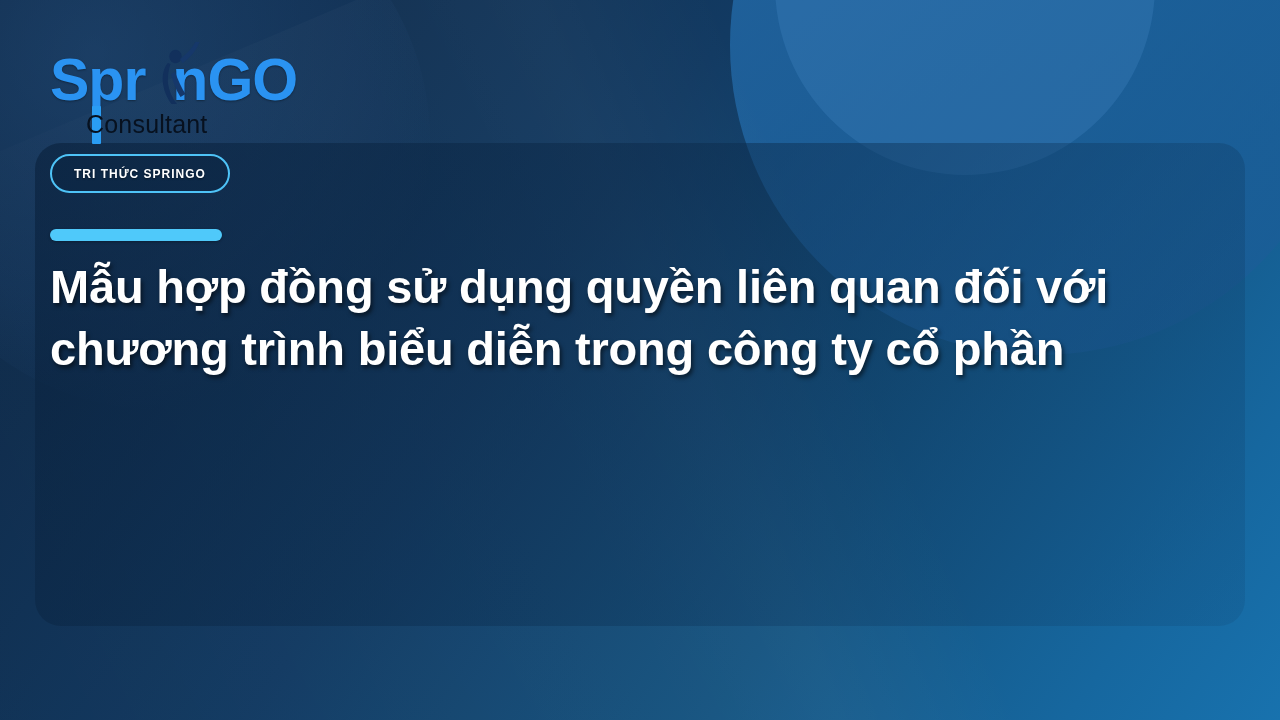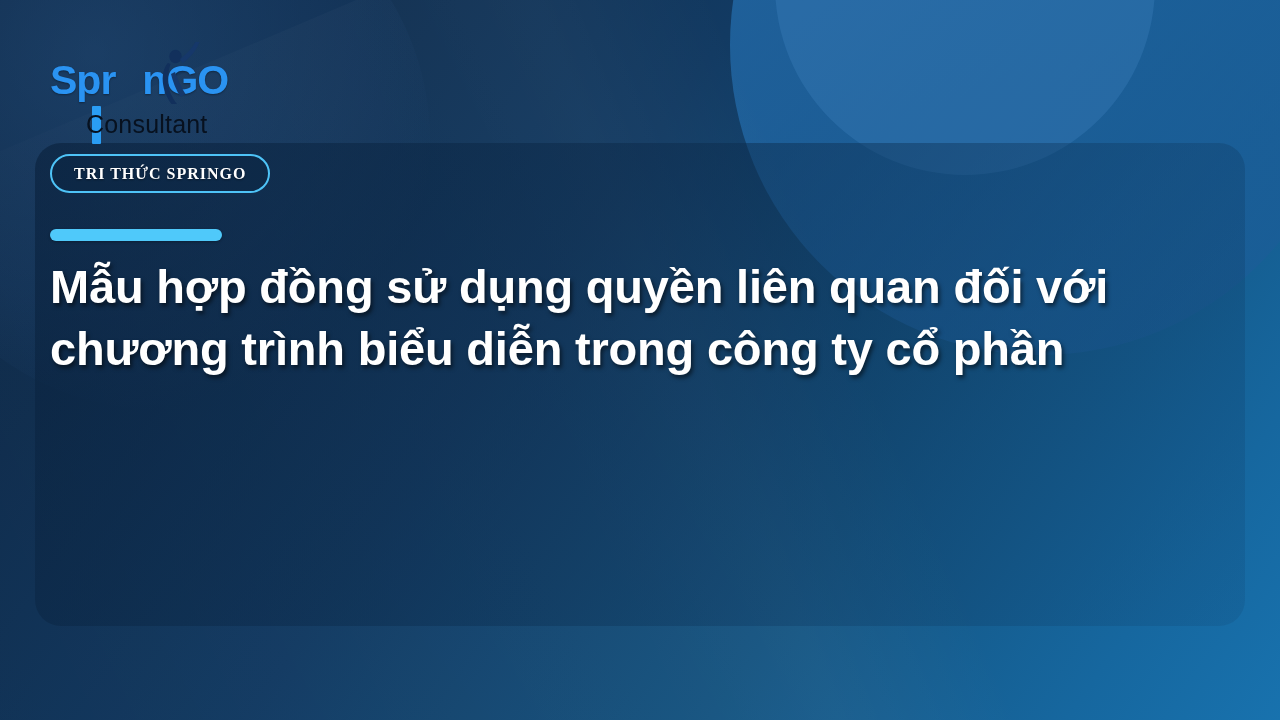--- a/index.html
+++ b/index.html
@@ -84,21 +84,21 @@
 
   
   #logo-block {
     position:absolute;
     left:50px; top:48px;
     width:300px; height:96px;
   }
 
   #logo-wordmark {
     position:relative;
-    font-size:41px;
+    font-size:59px;
     line-height:64px;
     font-weight:700;
     letter-spacing:-1px;
     color:#1E90F5;
     text-shadow:0 1px 2px rgba(0,0,0,0.35);
     white-space:nowrap;
     height:64px;
   }
   #logo-wordmark .wm-a { color:#2a93f2; }
   #logo-wordmark .wm-gap { display:inline-block; width:27px; }
@@ -134,27 +134,26 @@
     position:absolute;
     left:50px; top:154px;
     height:39px;
     padding:0 22px;
     display:flex; align-items:center;
     border:2px solid #4EC3F7;
     border-radius:20px;
     background:rgba(10,35,62,0.35);
   }
   #badge-text {
-    font-size:16px;
+    font-size:12px;
     font-weight:700;
     letter-spacing:1.0px;
     color:#ffffff;
     white-space:nowrap;
     text-shadow:0 1px 2px rgba(0,0,0,0.45);
-    font-family:Liberation Serif, serif;
   }
 
   
   #accent-bar {
     position:absolute;
     left:50px; top:229px;
     width:172px; height:12px;
     border-radius:6px;
     background:#4FC9FA;
     box-shadow:0 1px 3px rgba(0,0,0,0.30);

